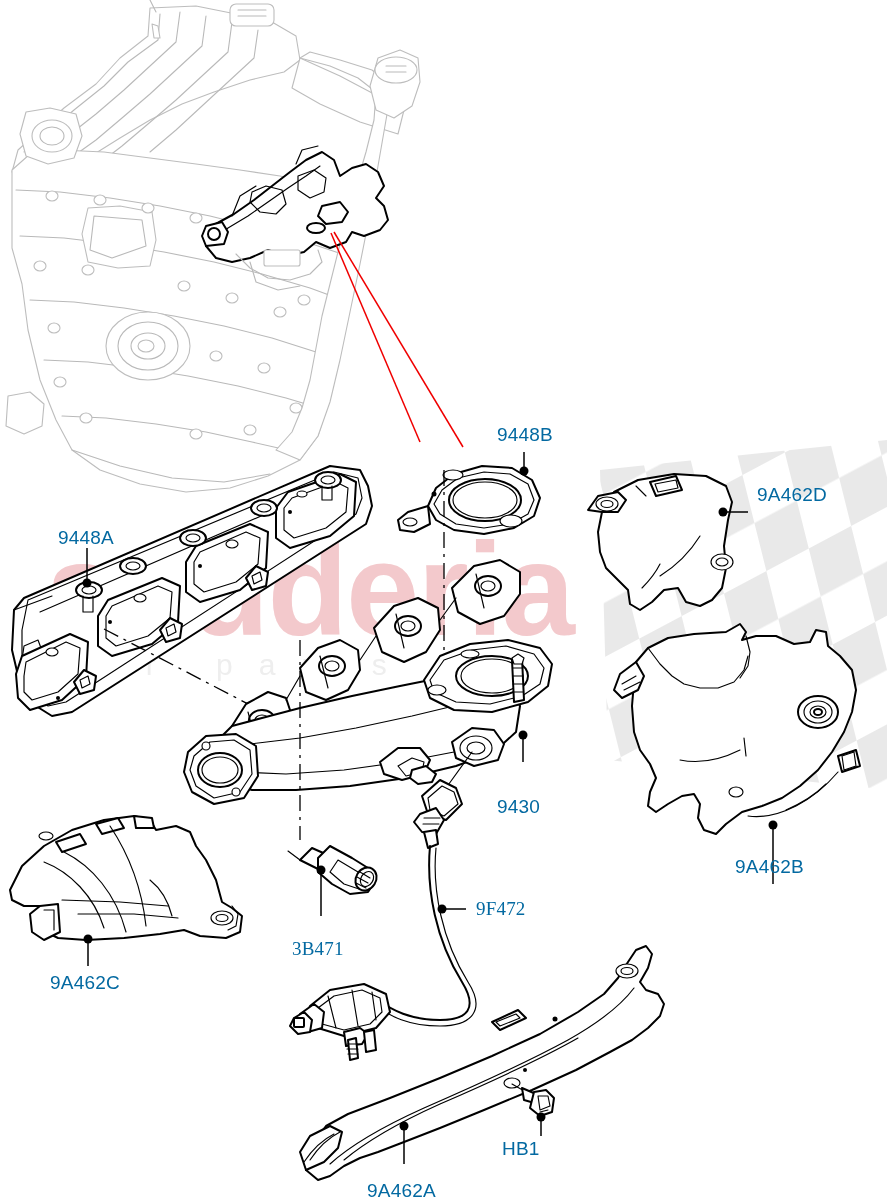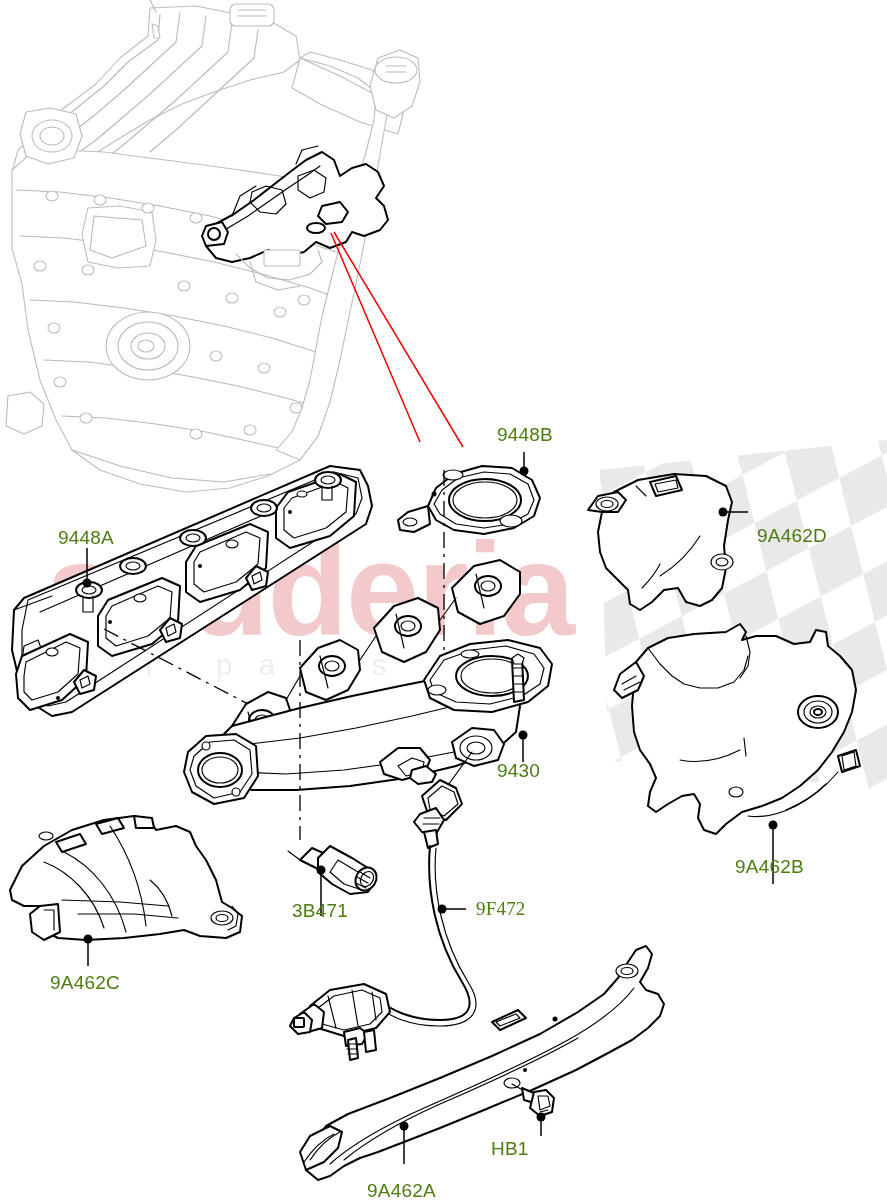--- a/index.html
+++ b/index.html
@@ -1,21 +1,21 @@
 <!DOCTYPE html>
 <html><head>
 <meta charset="utf-8">
 <title>Exhaust Manifold Parts Diagram</title>
 <style>
   html,body{margin:0;padding:0;background:#fff;}
   body{width:887px;height:1200px;overflow:hidden;
        font-family:"Liberation Sans",sans-serif;}
   #stage{position:relative;width:887px;height:1200px;background:#ffffff;}
   #art{position:absolute;left:0;top:0;width:887px;height:1200px;}
-  .label{position:absolute;color:#4d7c0f;font-family:"Liberation Sans",sans-serif;
+  .label{position:absolute;color:#0369a1;font-family:"Liberation Sans",sans-serif;
          font-size:19px;font-weight:400;letter-spacing:.2px;white-space:nowrap;}
   .wm-main{position:absolute;left:46px;top:524px;font-size:132px;font-weight:700;
            color:#f3c9cc;letter-spacing:-2px;font-family:"Liberation Sans",sans-serif;
            line-height:1;user-select:none;}
   .wm-sub{position:absolute;left:62px;top:648px;font-size:30px;font-weight:400;
           color:#eeeeee;letter-spacing:26px;font-family:"Liberation Sans",sans-serif;
           user-select:none;}
 </style>
 </head>
 <body>
@@ -497,23 +497,23 @@
       <path class="kft" d="M538 1096 L548 1096 L550 1106 L540 1110 Z"></path>
       <path class="kt" d="M540 1112 L548 1110"></path>
 
       <path class="ld" d="M541 1118 L541 1136"></path>
       <circle class="dot" cx="541" cy="1117" r="4.5"></circle>
     </g>
 
   </svg>
 
   <div class="label" style="left:497px;top:424px;">9448B</div>
-  <div class="label" style="left:757px;top:525px;">9A462D</div>
+  <div class="label" style="left:757px;top:484px;">9A462D</div>
   <div class="label" style="left:58px;top:527px;text-align:right;">9448A</div>
-  <div class="label" style="left:497px;top:760px;">9430</div>
+  <div class="label" style="left:497px;top:796px;">9430</div>
   <div class="label" style="left:476px;top:898px;font-family:Liberation Serif, serif;">9F472</div>
-  <div class="label" style="left:292px;top:900px;">3B471</div>
+  <div class="label" style="left:292px;top:938px;font-family:Liberation Serif, serif;">3B471</div>
   <div class="label" style="left:735px;top:856px;">9A462B</div>
   <div class="label" style="left:50px;top:972px;">9A462C</div>
   <div class="label" style="left:367px;top:1134px;margin-top:46px;">9A462A</div>
-  <div class="label" style="left:491px;top:1138px;">HB1</div>
+  <div class="label" style="left:502px;top:1138px;">HB1</div>
 
 </div>
 
 </body></html>

